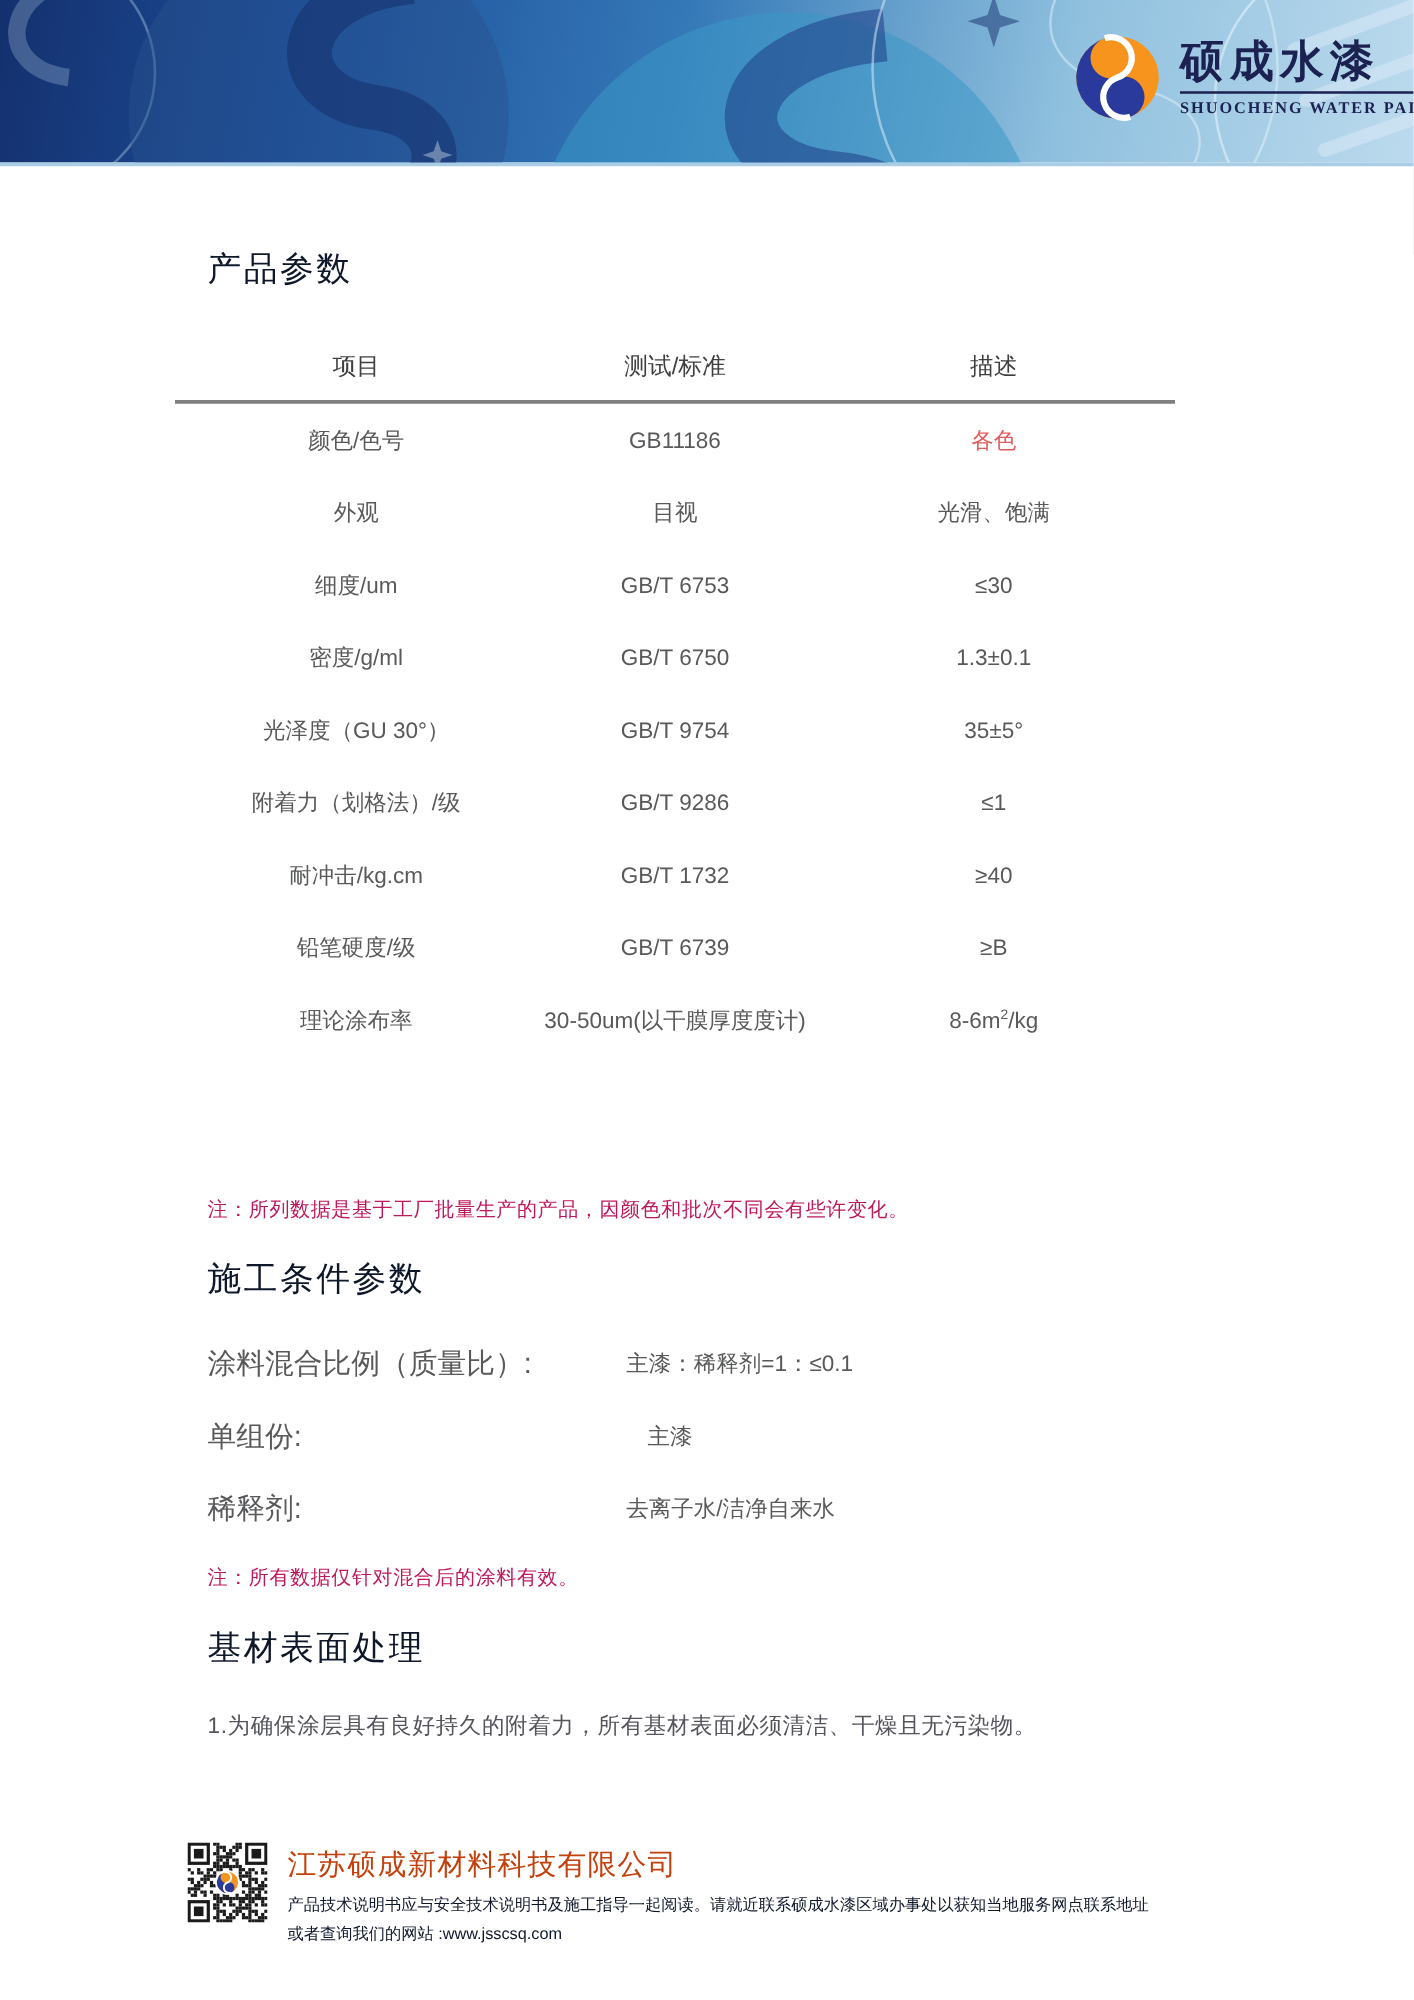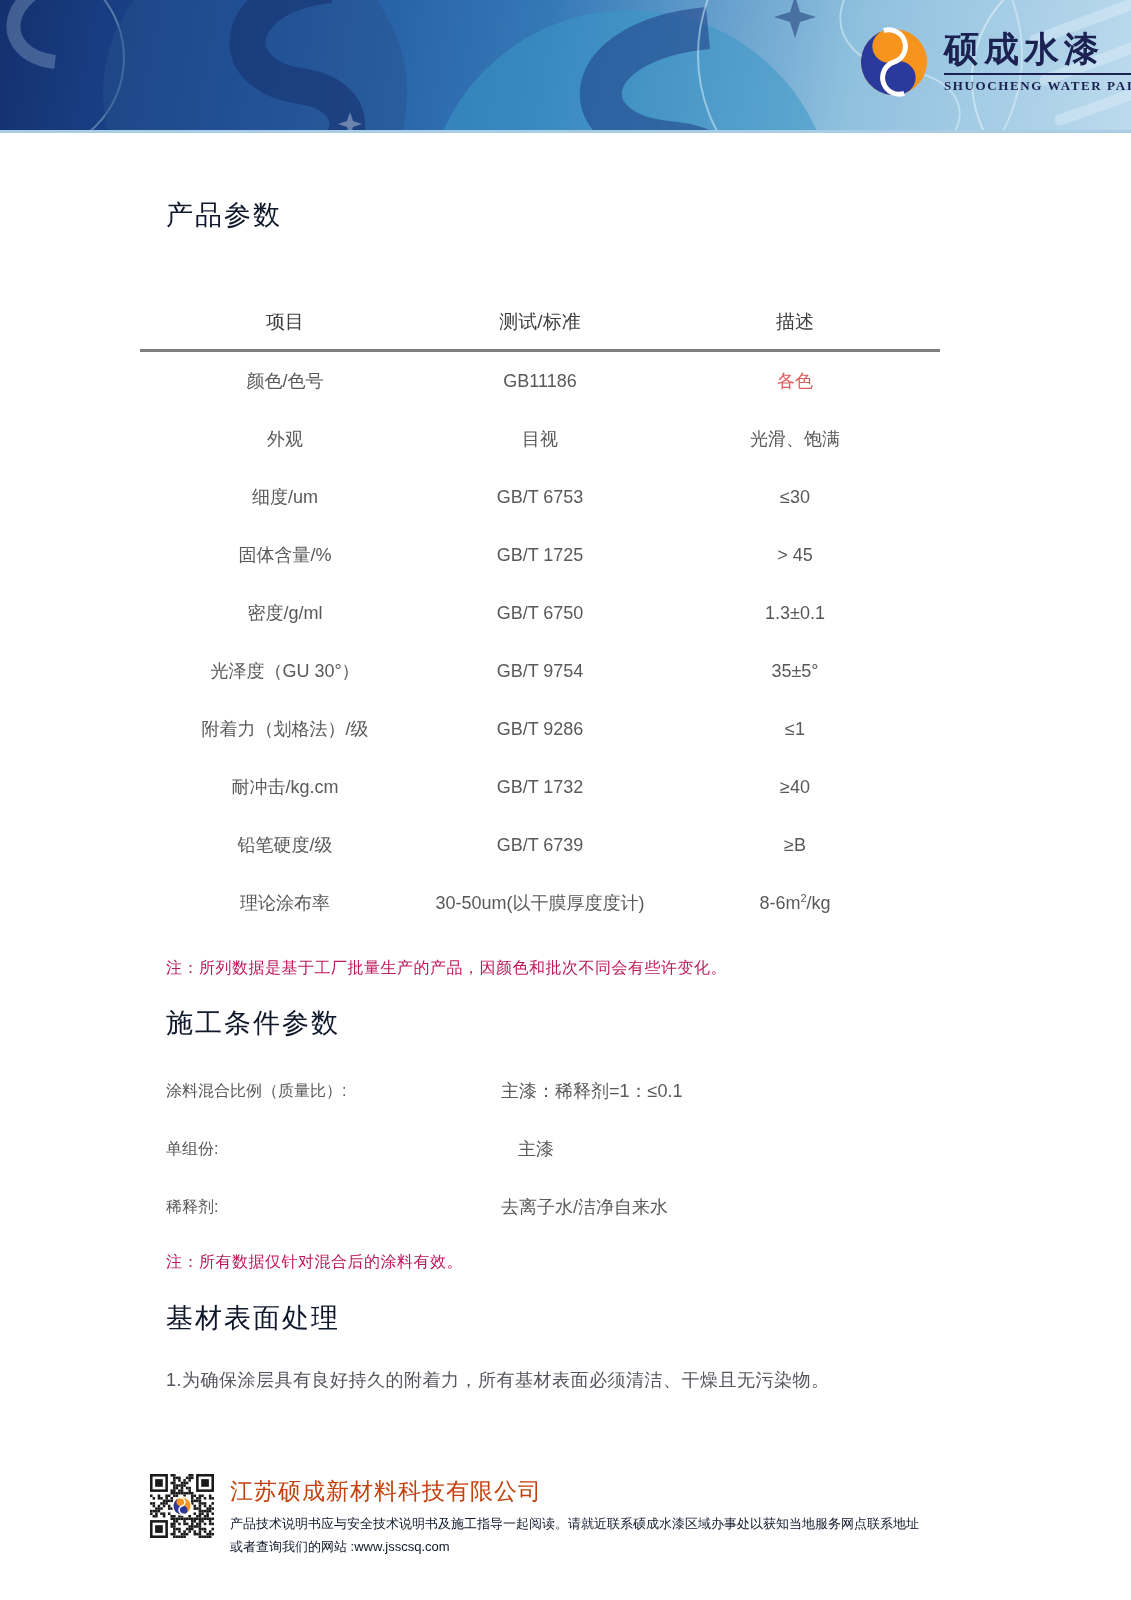--- a/index.html
+++ b/index.html
@@ -15,37 +15,37 @@
   .logo-txt{display:flex;flex-direction:column;}
   .logo-cn{font-family:"Liberation Serif",serif;font-weight:bold;font-size:35px;color:#1b2150;
            letter-spacing:5px;line-height:1.15;white-space:nowrap;}
   .logo-en{font-family:"Liberation Serif",serif;font-weight:bold;font-size:13px;color:#1b2150;
            letter-spacing:1.6px;border-top:2px solid #1b2150;padding-top:3px;margin-top:2px;white-space:nowrap;}
 
   
   .sec-title{position:absolute;left:166px;font-size:27px;color:#0f172a;letter-spacing:2px;font-weight:500;}
 
   
-  .ptable{position:absolute;left:140px;top:280px;width:800px;margin-top:29px;}
+  .ptable{position:absolute;left:140px;top:280px;width:800px;}
   .thead,.trow{display:grid;grid-template-columns:290px 220px 290px;}
   .thead{border-bottom:3px solid #7f7f7f;padding-bottom:14px;}
   .thead .tcell{font-size:19px;color:#3f3f3f;}
   .tcell{text-align:center;white-space:nowrap;align-self:center;}
   .trow{height:58px;}
   .trow .tcell{font-size:18px;color:#58595b;}
   .tcell.red{color:#e05c5c;}
   .tcell sup{font-size:11px;}
 
   .note{position:absolute;left:166px;font-size:16px;color:#be185d;letter-spacing:0.5px;}
 
   
   .app-rows{position:absolute;left:166px;top:1062px;width:800px;}
   .arow{position:relative;height:58px;}
   .arow .alabel{position:absolute;left:0;top:50%;transform:translateY(-50%);
-                font-size:16px;color:#58595b;white-space:nowrap;}
+                font-size:23px;color:#58595b;white-space:nowrap;}
   .arow .avalue{position:absolute;left:335px;top:50%;transform:translateY(-50%);
                 font-size:18px;color:#58595b;white-space:nowrap;}
   .arow.indent .avalue{left:352px;}
 
   .para{position:absolute;left:166px;width:830px;font-size:18px;color:#54555c;letter-spacing:0.5px;}
 
   
   .footer{position:absolute;left:150px;top:1474px;display:flex;gap:16px;width:860px;}
   .qr{width:64px;height:64px;flex:0 0 64px;}
   .f-txt{display:flex;flex-direction:column;}
@@ -112,25 +112,20 @@
         </div>
         <div class="trow">
           <div class="tcell">外观</div>
           <div class="tcell">目视</div>
           <div class="tcell">光滑、饱满</div>
         </div>
         <div class="trow">
           <div class="tcell">细度/um</div>
           <div class="tcell">GB/T 6753</div>
           <div class="tcell">≤30</div>
-        </div>
-        <div class="trow">
-          <div class="tcell">固体含量/%</div>
-          <div class="tcell">GB/T 1725</div>
-          <div class="tcell">&gt; 45</div>
         </div>
         <div class="trow">
           <div class="tcell">密度/g/ml</div>
           <div class="tcell">GB/T 6750</div>
           <div class="tcell">1.3±0.1</div>
         </div>
         <div class="trow">
           <div class="tcell">光泽度（GU 30°）</div>
           <div class="tcell">GB/T 9754</div>
           <div class="tcell">35±5°</div>

